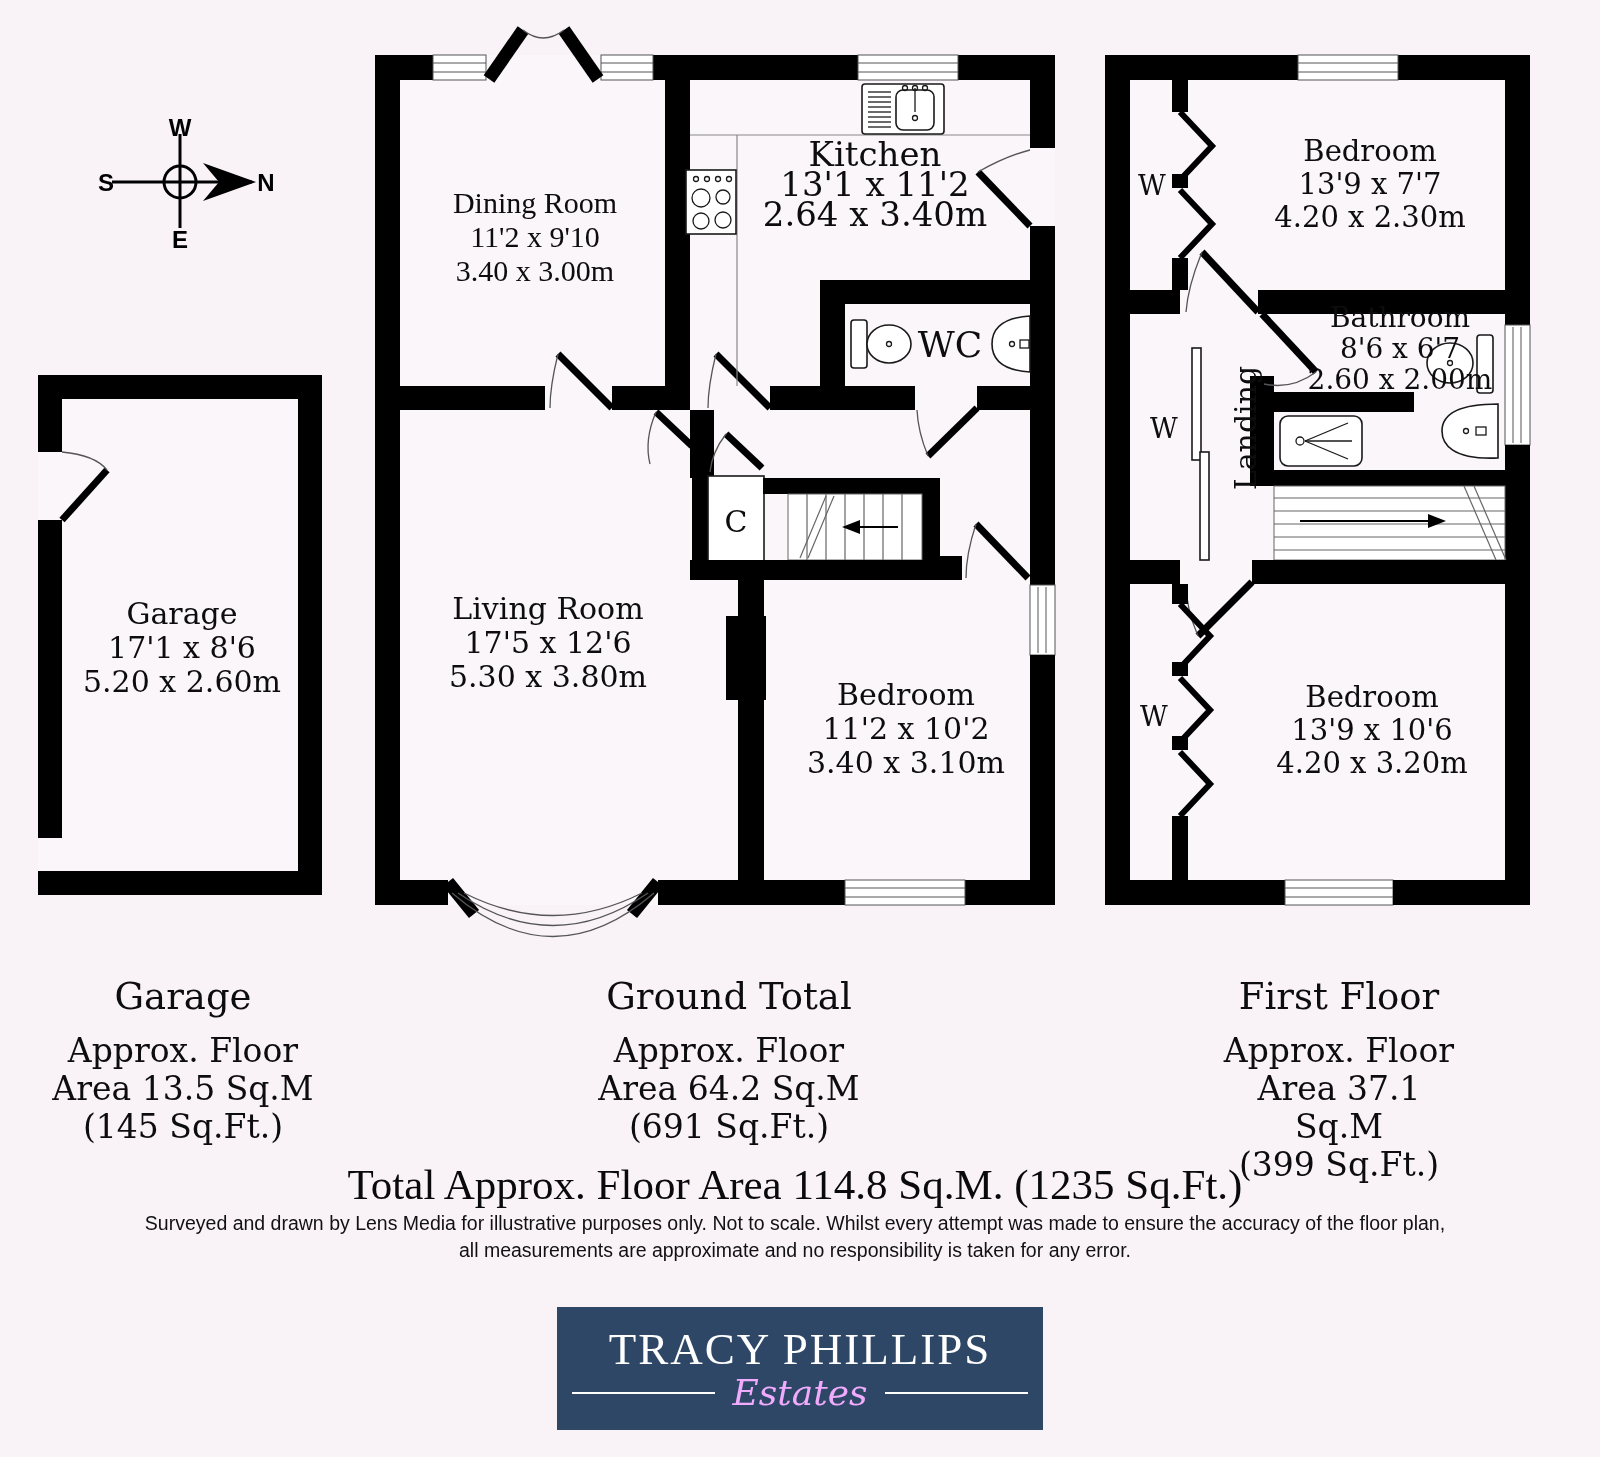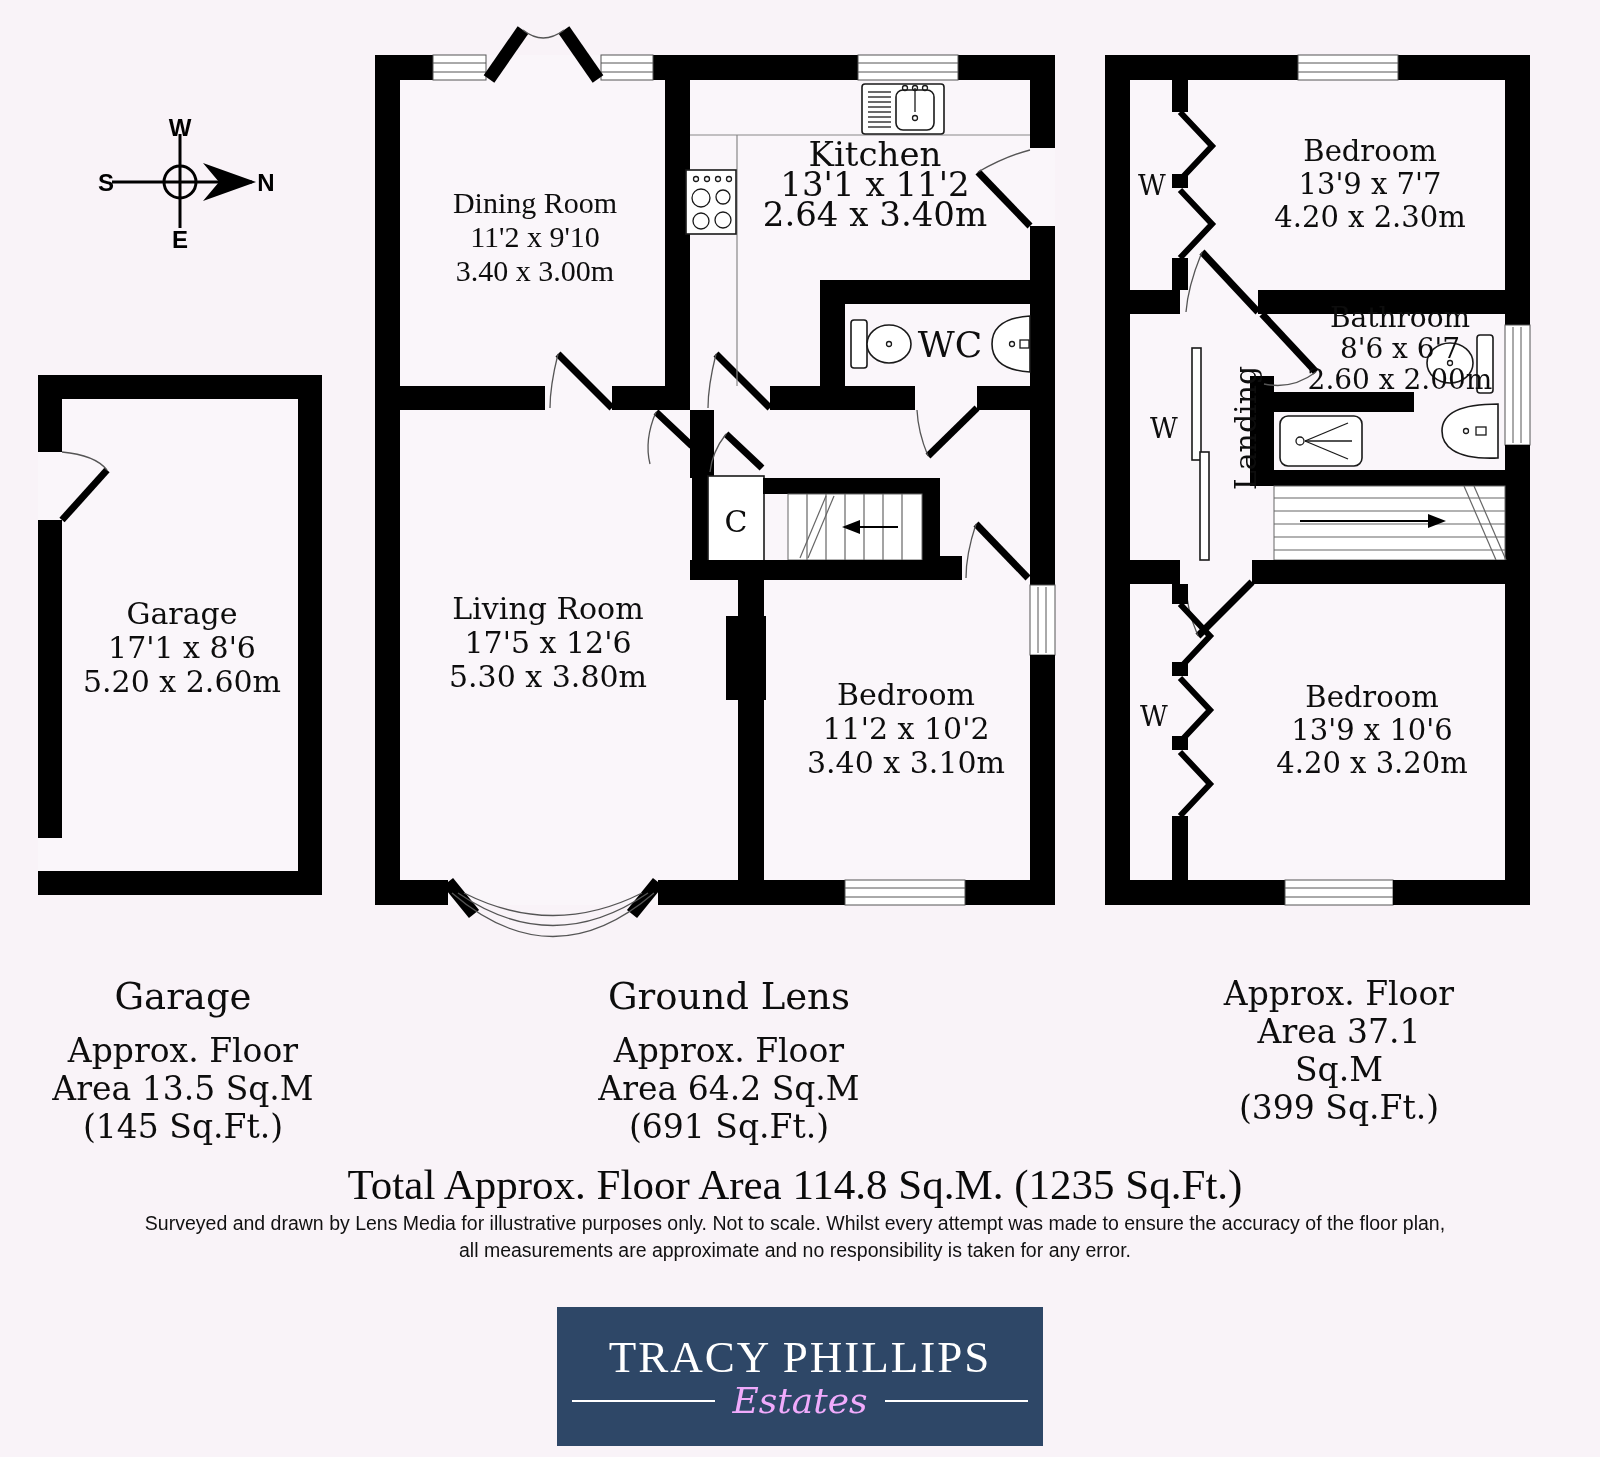--- a/index.html
+++ b/index.html
@@ -27,21 +27,21 @@
   .compass-letter{position:absolute;transform:translate(-50%,-50%);font-family:"Liberation Sans",sans-serif;
        font-weight:bold;font-size:24px;color:#000;}
   .cap{position:absolute;transform:translateX(-50%);text-align:center;color:#0d0d0d;
        font-family:"DejaVu Serif",serif;}
   .cap .cap-title{font-size:37px;margin-bottom:14px;}
   .cap div.cap-line{font-size:33px;line-height:38px;}
   .total{position:absolute;transform:translateX(-50%);font-family:"Liberation Serif",serif;
        font-size:43px;color:#0a0a0a;white-space:nowrap;}
   .disc{position:absolute;transform:translateX(-50%);font-family:"Liberation Sans",sans-serif;
        font-size:19.5px;color:#111;white-space:nowrap;}
-  #logo{position:absolute;left:557px;top:1307px;width:486px;height:139px;background:var(--logo-navy);
+  #logo{position:absolute;left:557px;top:1307px;width:486px;height:123px;background:var(--logo-navy);
        display:flex;flex-direction:column;justify-content:center;align-items:center;}
   #logo .logo-name{color:#fff;font-family:"Liberation Serif",serif;font-size:45px;letter-spacing:2px;
        line-height:46px;white-space:nowrap;}
   #logo .logo-row{display:flex;align-items:center;width:94%;margin-top:2px;}
   #logo .logo-line{flex:1;height:2px;background:#fff;}
   #logo .logo-tagline{color:#f0abfc;font-family:"DejaVu Serif",serif;font-style:italic;font-size:36px;
        margin:0 18px;line-height:38px;white-space:nowrap;}
 </style>
 </head>
 <body>
@@ -404,27 +404,28 @@
 <div class="lbl" style="left:1154px;top:716px;font-size:27px;">W</div>
 
 <div class="cap" style="left:183px;top:975px;">
   <div class="cap-title">Garage</div>
   <div class="cap-line">Approx. Floor</div>
   <div class="cap-line">Area 13.5 Sq.M</div>
   <div class="cap-line">(145 Sq.Ft.)</div>
 </div>
 
 <div class="cap" style="left:729px;top:975px;">
-  <div class="cap-title">Ground Lens</div>
+  <div class="cap-title">Ground Total</div>
   <div class="cap-line">Approx. Floor</div>
   <div class="cap-line">Area 64.2 Sq.M</div>
   <div class="cap-line">(691 Sq.Ft.)</div>
 </div>
 
 <div class="cap" style="left:1339px;top:975px;">
+  <div class="cap-title">First Floor</div>
   <div class="cap-line">Approx. Floor</div>
   <div class="cap-line">Area 37.1 Sq.M</div>
   <div class="cap-line">(399 Sq.Ft.)</div>
 </div>
 
 <div class="total" style="left:795px;top:1160px;">Total Approx. Floor Area 114.8 Sq.M. (1235 Sq.Ft.)</div>
 <div class="disc" style="left:795px;top:1212px;">Surveyed and drawn by Lens Media for illustrative purposes only. Not to scale. Whilst every attempt was made to ensure the accuracy of the floor plan,</div>
 <div class="disc" style="left:795px;top:1239px;">all measurements are approximate and no responsibility is taken for any error.</div>
 
 <div id="logo">

